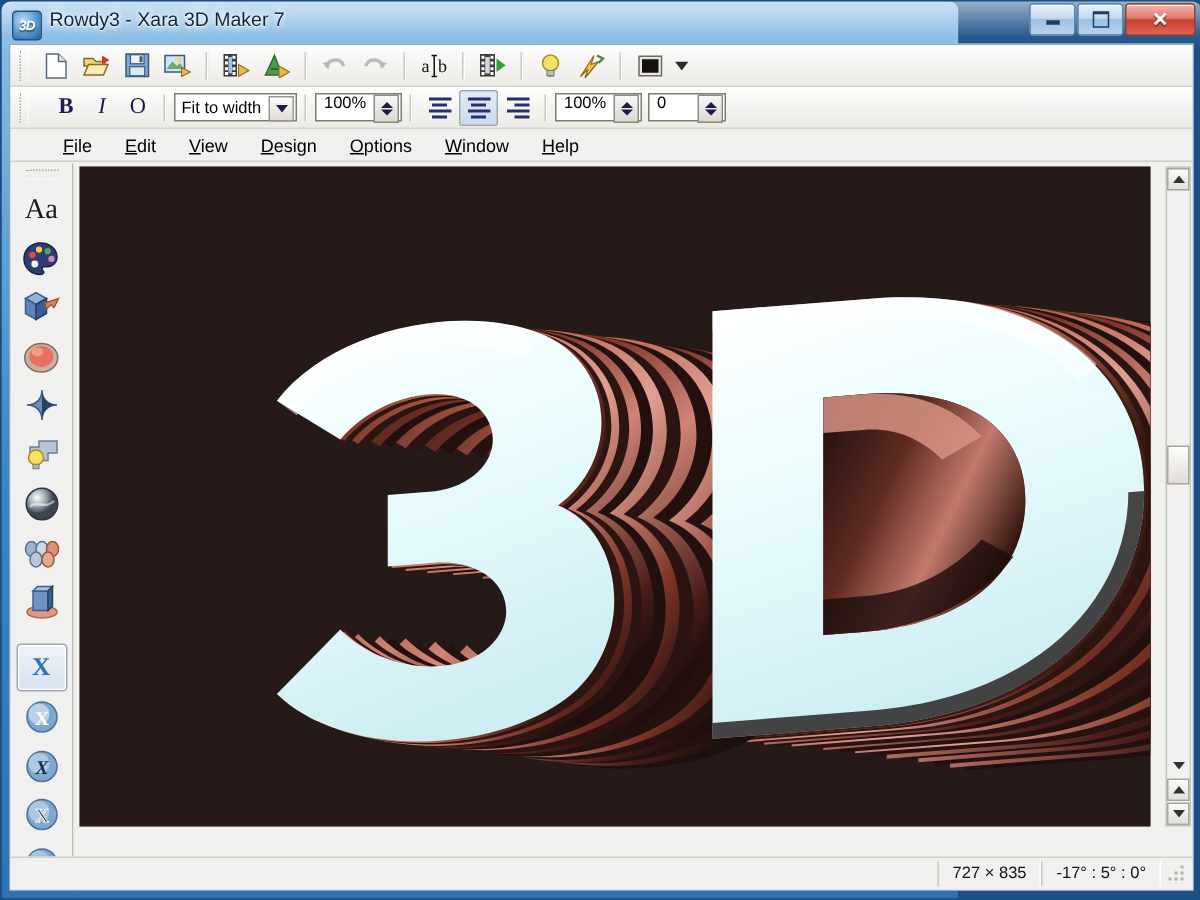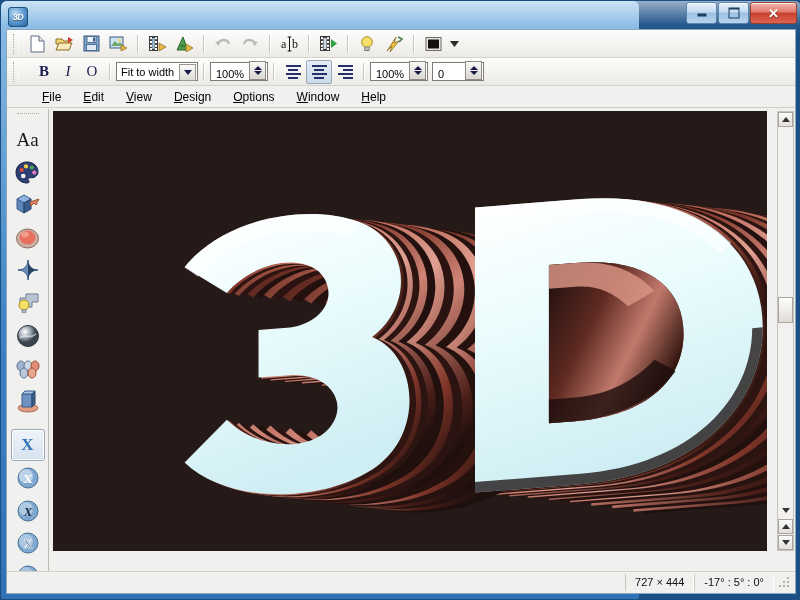--- a/index.html
+++ b/index.html
@@ -152,21 +152,21 @@
 
   .styleb {
     width: 22px; height: 22px;
     display:flex; align-items:center; justify-content:center;
     font-size: 15px; color: #1b1b50;
     font-family: "Liberation Serif", serif;
     border: 1px solid transparent; border-radius:2px;
   }
   .spin {
     height: 19px; border: 1px solid #7c7c72;
-    background: #fff; display:flex; align-items:flex-end;
+    background: #fff; display:flex; align-items:flex-start;
     box-sizing:border-box;
   }
   .spin .val { font-size: 11px; padding: 0 5px; color:#000; flex: 1; text-align:left;}
   .spin .ud {
     width: 15px; height: 17px; margin: 0 1px 0 0;
     background: linear-gradient(180deg,#f8f8f6,#dbd8d1);
     border: 1px solid #8e8b83;
     display:flex; flex-direction:column; align-items:center; justify-content:center;
     gap: 1px;
   }
@@ -308,20 +308,21 @@
   }
 </style>
 </head>
 <body>
 
 <div class="window">
   <div class="glass-sheen"></div>
 
   <div class="titlebar">
     <div class="title-icon">3D</div>
+    <div class="title-text">Rowdy3 - Xara 3D Maker 7</div>
     <div class="winbtns">
       <div class="winbtn">
         <div class="minbar"></div>
       </div>
       <div class="winbtn">
         <div class="maxsq"></div>
       </div>
       <div class="winbtn close">
         <div class="gl">✕</div>
       </div>
@@ -819,21 +820,21 @@
         <div class="hscroll">
           <div class="sb-arrow" style="left:0;top:0;border:none;background:transparent">
             <i class="tri-lf"></i>
           </div>
           <div class="sb-thumb" style="left:330px; top:0; width:18px; height:15px;"></div>
         </div>
       </div>
     </div>
 
     <div class="statusbar">
-      <div class="status-cell">727 × 444</div>
+      <div class="status-cell">727 × 835</div>
       <div class="status-cell">-17° : 5° : 0°</div>
       <div class="status-grip">
         <span style="left:9px;top:9px"></span>
           <span style="left:5px;top:9px"></span>
         <span style="left:9px;top:5px"></span>
           <span style="left:9px;top:1px"></span>
         <span style="left:1px;top:9px"></span>
           <span style="left:5px;top:5px"></span>
       </div>
     </div>

